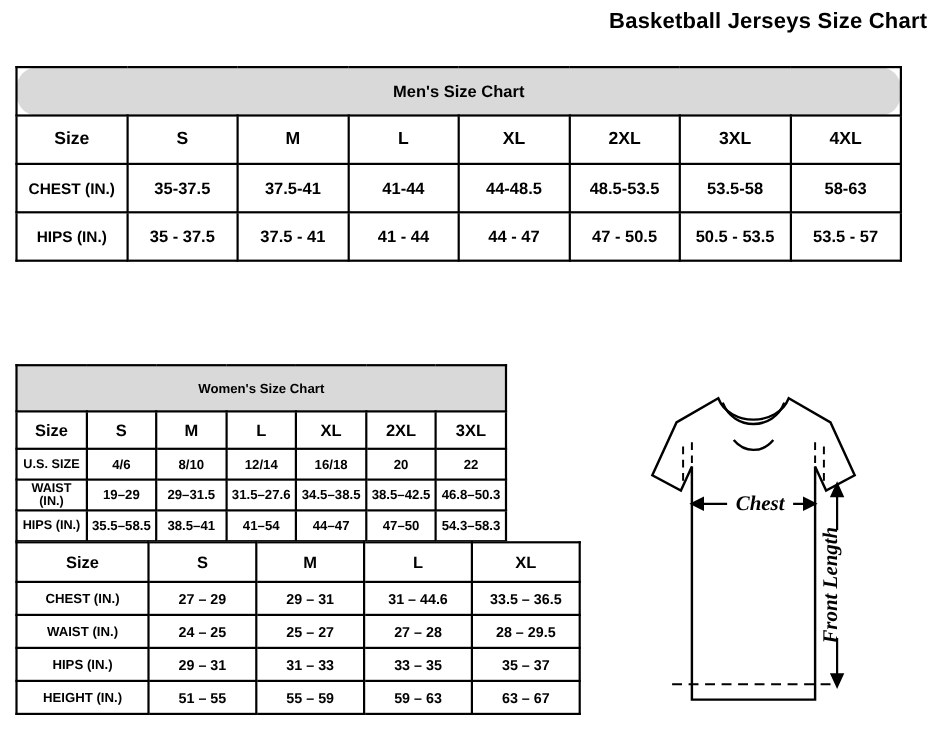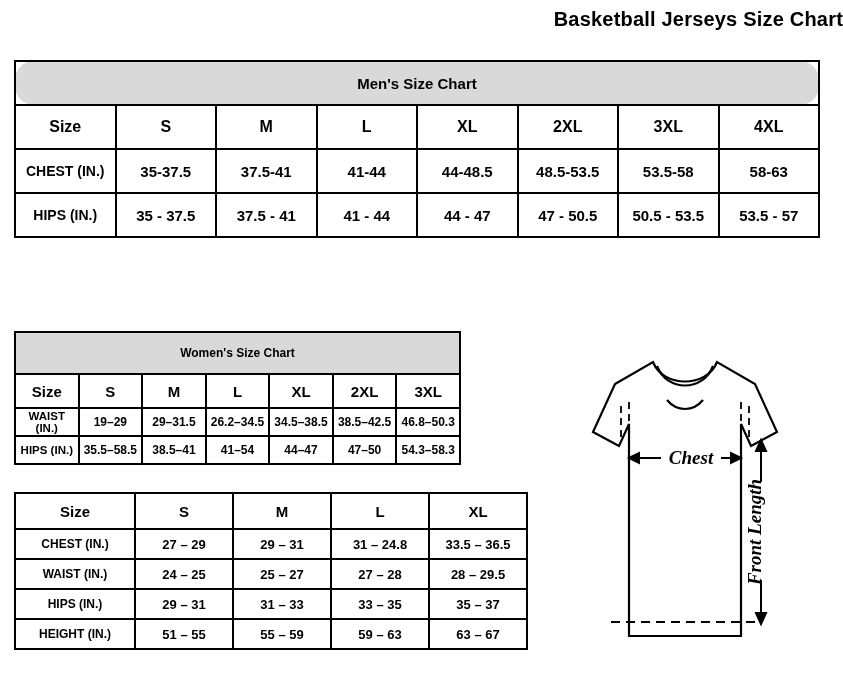--- a/index.html
+++ b/index.html
@@ -128,24 +128,33 @@
     <tr>
       <td class="hdr-cell" style="width:85px">Size</td>
       <td class="hdr-cell">S</td>
       <td class="hdr-cell">M</td>
       <td class="hdr-cell">L</td>
       <td class="hdr-cell">XL</td>
       <td class="hdr-cell">2XL</td>
       <td class="hdr-cell">3XL</td>
     </tr>
     <tr>
+      <td class="rowlabel">U.S. SIZE</td>
+      <td>4/6</td>
+      <td>8/10</td>
+      <td>12/14</td>
+      <td>16/18</td>
+      <td>20</td>
+      <td>22</td>
+    </tr>
+    <tr>
       <td class="rowlabel">WAIST  (IN.)</td>
       <td>19–29</td>
       <td>29–31.5</td>
-      <td>26.2–34.5</td>
+      <td>31.5–27.6</td>
       <td>34.5–38.5</td>
       <td>38.5–42.5</td>
       <td>46.8–50.3</td>
     </tr>
     <tr>
       <td class="rowlabel">HIPS  (IN.)</td>
       <td>35.5–58.5</td>
       <td>38.5–41</td>
       <td>41–54</td>
       <td>44–47</td>
@@ -163,21 +172,21 @@
       <td class="hdr-cell" style="width:118px">Size</td>
       <td class="hdr-cell">S</td>
       <td class="hdr-cell">M</td>
       <td class="hdr-cell">L</td>
       <td class="hdr-cell">XL</td>
     </tr>
     <tr>
       <td class="rowlabel">CHEST (IN.)</td>
       <td>27 – 29</td>
       <td>29 – 31</td>
-      <td>31 – 24.8</td>
+      <td>31 – 44.6</td>
       <td>33.5 – 36.5</td>
     </tr>
     <tr>
       <td class="rowlabel">WAIST (IN.)</td>
       <td>24 – 25</td>
       <td>25 – 27</td>
       <td>27 – 28</td>
       <td>28 – 29.5</td>
     </tr>
     <tr>

